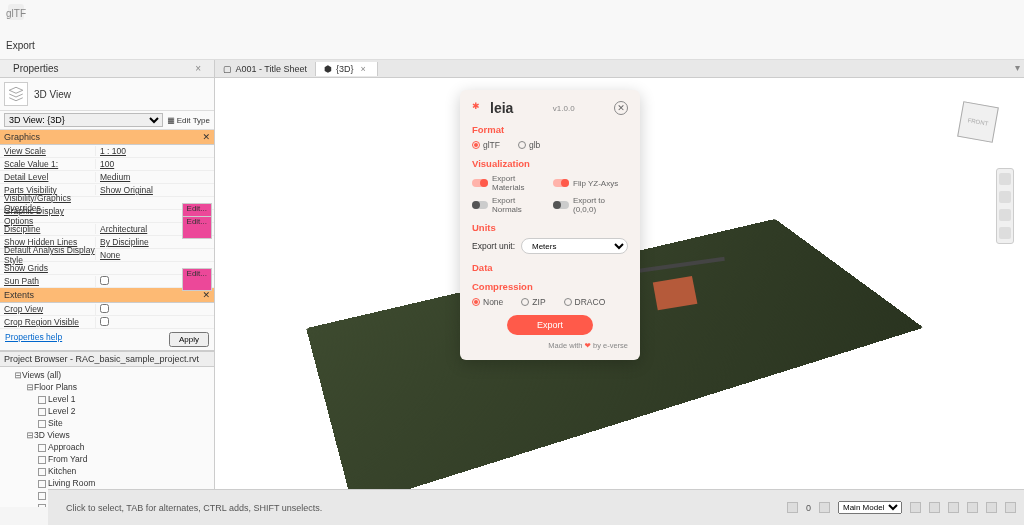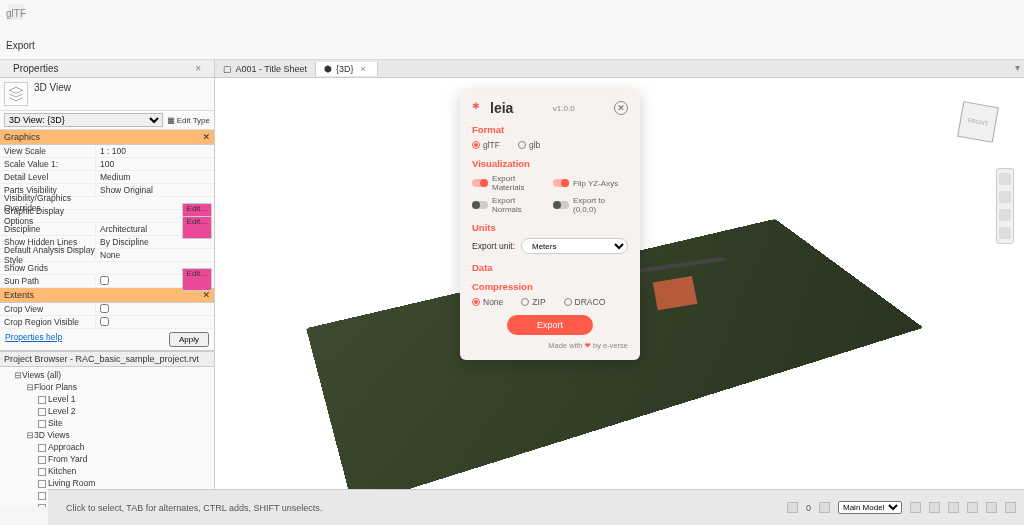--- a/index.html
+++ b/index.html
@@ -9,30 +9,30 @@
 .ribbon { background: #f8f8f8; height: 60px; border-bottom: 1px solid #ddd; }
 .ribbon-logo { position: absolute; top: 4px; left: 8px; width: 16px; height: 16px; background: #eee; border-radius: 3px; }
 .ribbon-tab { position: absolute; top: 8px; left: 6px; font-size: 10px; color: #888; }
 .ribbon-btn { position: absolute; top: 40px; left: 6px; font-size: 10px; }
 
 
 .left-panel { position: absolute; top: 60px; left: 0; width: 215px; bottom: 18px; background: #fafafa; border-right: 1px solid #ccc; overflow: hidden; }
 .panel-header { background: #eee; padding: 3px 13px; font-size: 10px; border-bottom: 1px solid #ccc; display: flex; justify-content: space-between; align-items: center; }
 .panel-header .x { color: #888; cursor: pointer; }
 
-.type-block { display: flex; padding: 4px; border-bottom: 1px solid #ddd; }
+.type-block { display: flex; align-items: center; padding: 4px; border-bottom: 1px solid #ddd; }
 .type-icon { width: 24px; height: 24px; border: 1px solid #ccc; background: #fff; margin-right: 6px; display: flex; align-items: center; justify-content: center; }
 .type-icon svg { width: 18px; height: 18px; stroke: #888; fill: none; }
 
 .type-row { display: flex; align-items: center; padding: 2px 4px; gap: 4px; border-bottom: 1px solid #ddd; }
 .type-row select { flex: 1; font-size: 9px; height: 14px; border: 1px solid #bbb; }
 .type-row .edit-type { font-size: 8px; white-space: nowrap; display: flex; align-items: center; gap: 2px; }
 
 .section-hdr { background: #fdba74; font-size: 9px; padding: 2px 4px; border-bottom: 1px solid #ccc; display: flex; justify-content: space-between; }
-.prop-row { display: flex; font-size: 8.5px; border-bottom: 1px solid #eee; height: 13px; align-items: center; }
+.prop-row { display: flex; font-size: 8.5px; border-bottom: 1px solid #eee; height: 13px; align-items: center; text-decoration: underline; }
 .prop-row .plabel { width: 95px; padding-left: 4px; }
 .prop-row .pval { flex: 1; border-left: 1px solid #eee; padding-left: 4px; position: relative; }
 .prop-row .pval input[type=checkbox] { width: 9px; height: 9px; }
 .prop-row .pval .editbtn { position: absolute; right: 2px; top: 0; font-size: 8px; background: #ec4899; border: 1px solid #ccc; padding: 0 4px; height: 23px; line-height: 9px; }
 
 .help-row { display: flex; justify-content: space-between; padding: 3px 5px; font-size: 8.5px; border-bottom: 1px solid #ccc; }
 .help-row a { color: #0066cc; text-decoration: underline; }
 .help-row button { font-size: 8px; padding: 1px 8px; }
 
 .browser { border-top: 1px solid #ccc; }

